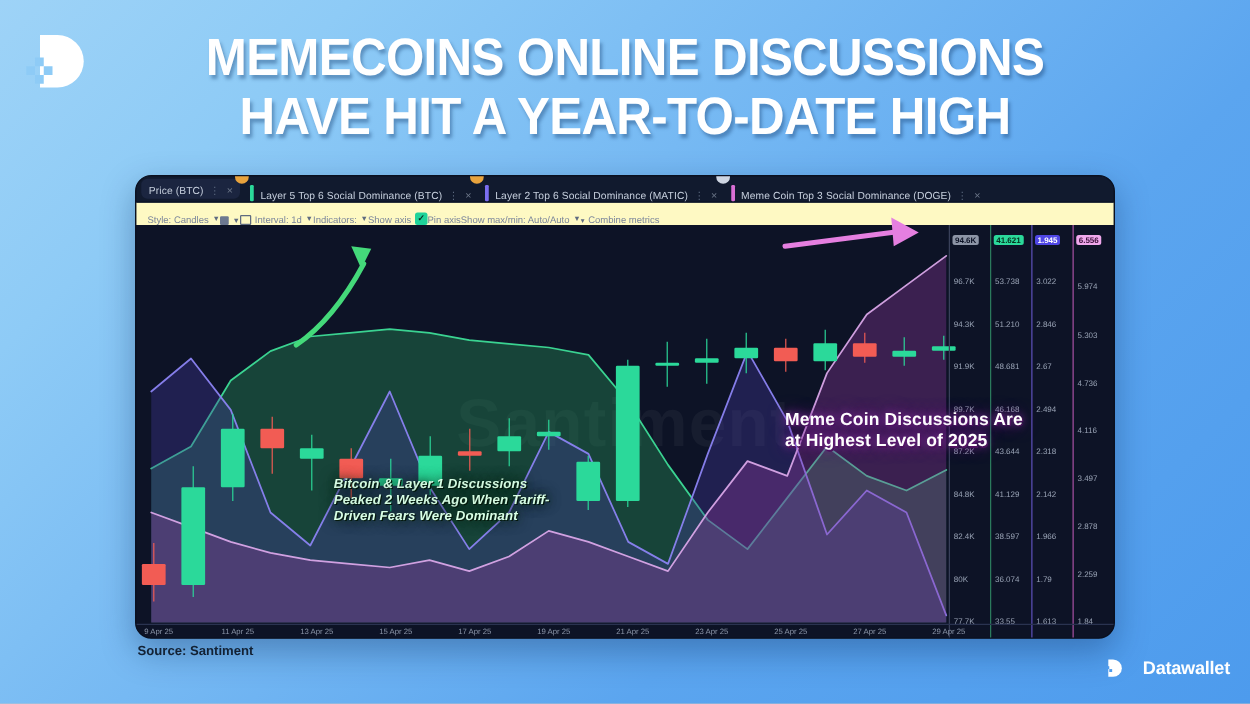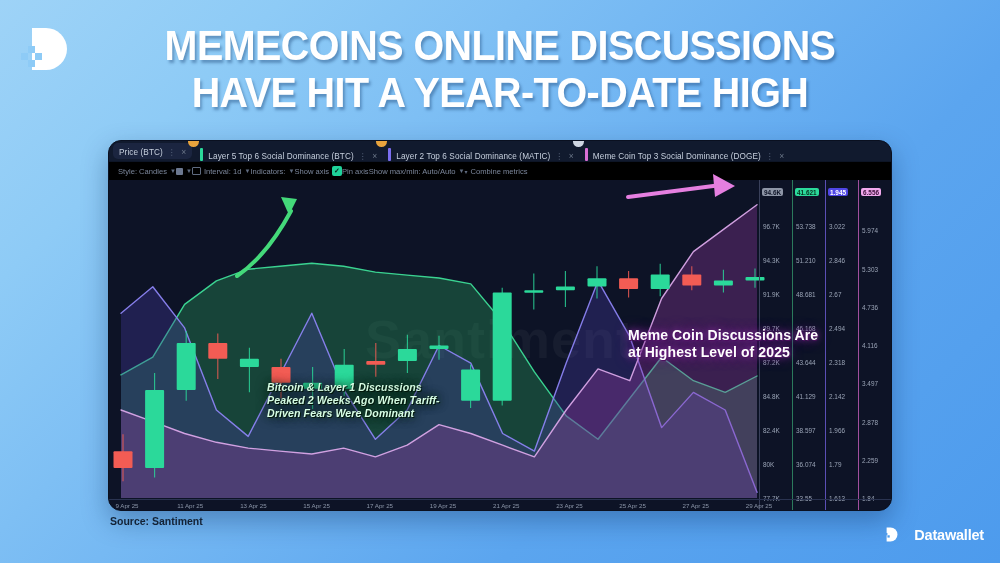--- a/index.html
+++ b/index.html
@@ -77,22 +77,22 @@
   }
   .tab-badge {
     position: absolute;
     top: -5px; left: -3px;
     width: 11px; height: 11px;
     border-radius: 50%;
   }
   
   #toolbar {
     height: 18px;
-    background: #000000;
-    display: flex; align-items: center;
+    background: #fef9c3;
+    display: flex; align-items: flex-end;
     padding: 0 9px;
     font-size: 7.6px;
     color: #7b869b;
     white-space: nowrap;
   }
   .tb-item { display: flex; align-items: center; gap: 3px; }
   .caret { font-size: 6px; color: #5f6b80; }
   .tb-box {
     width: 9px; height: 8px;
     border: 1px solid #5f6b80; border-radius: 1px;

